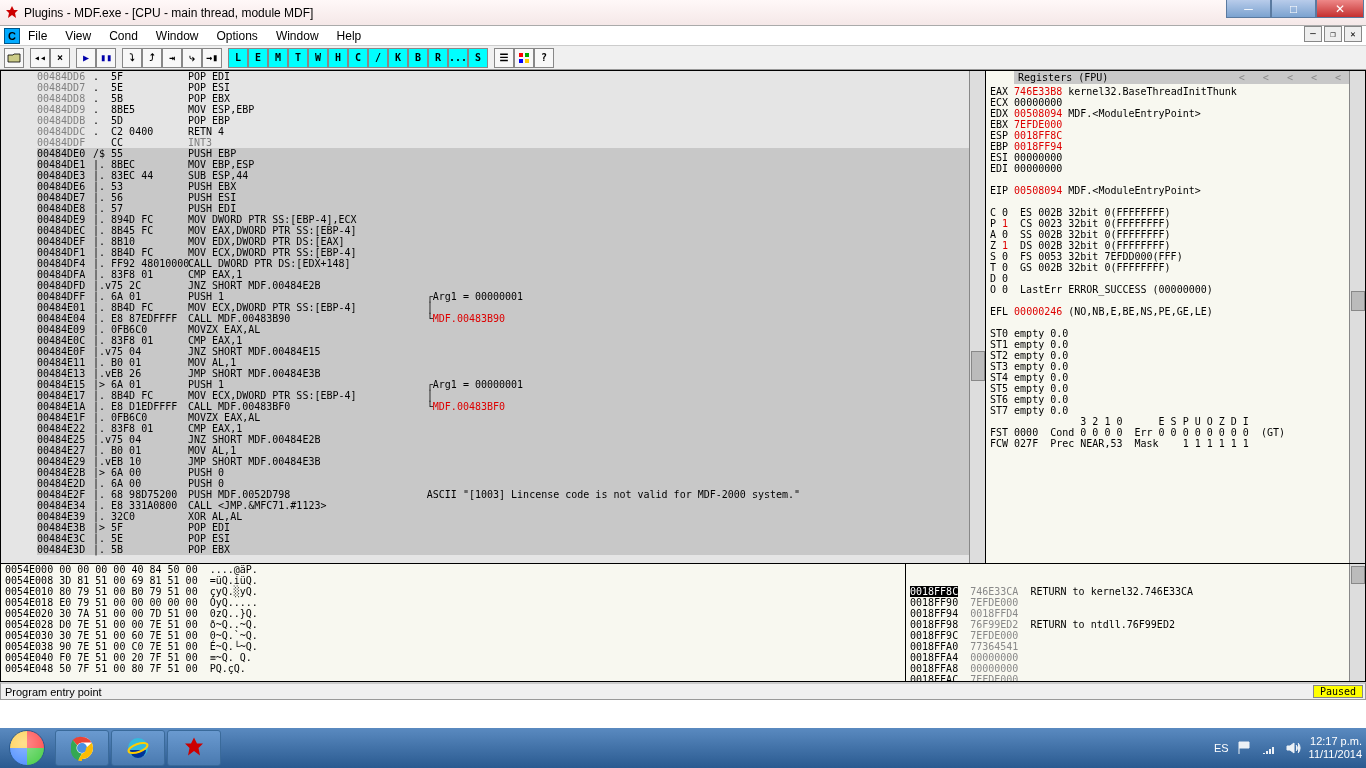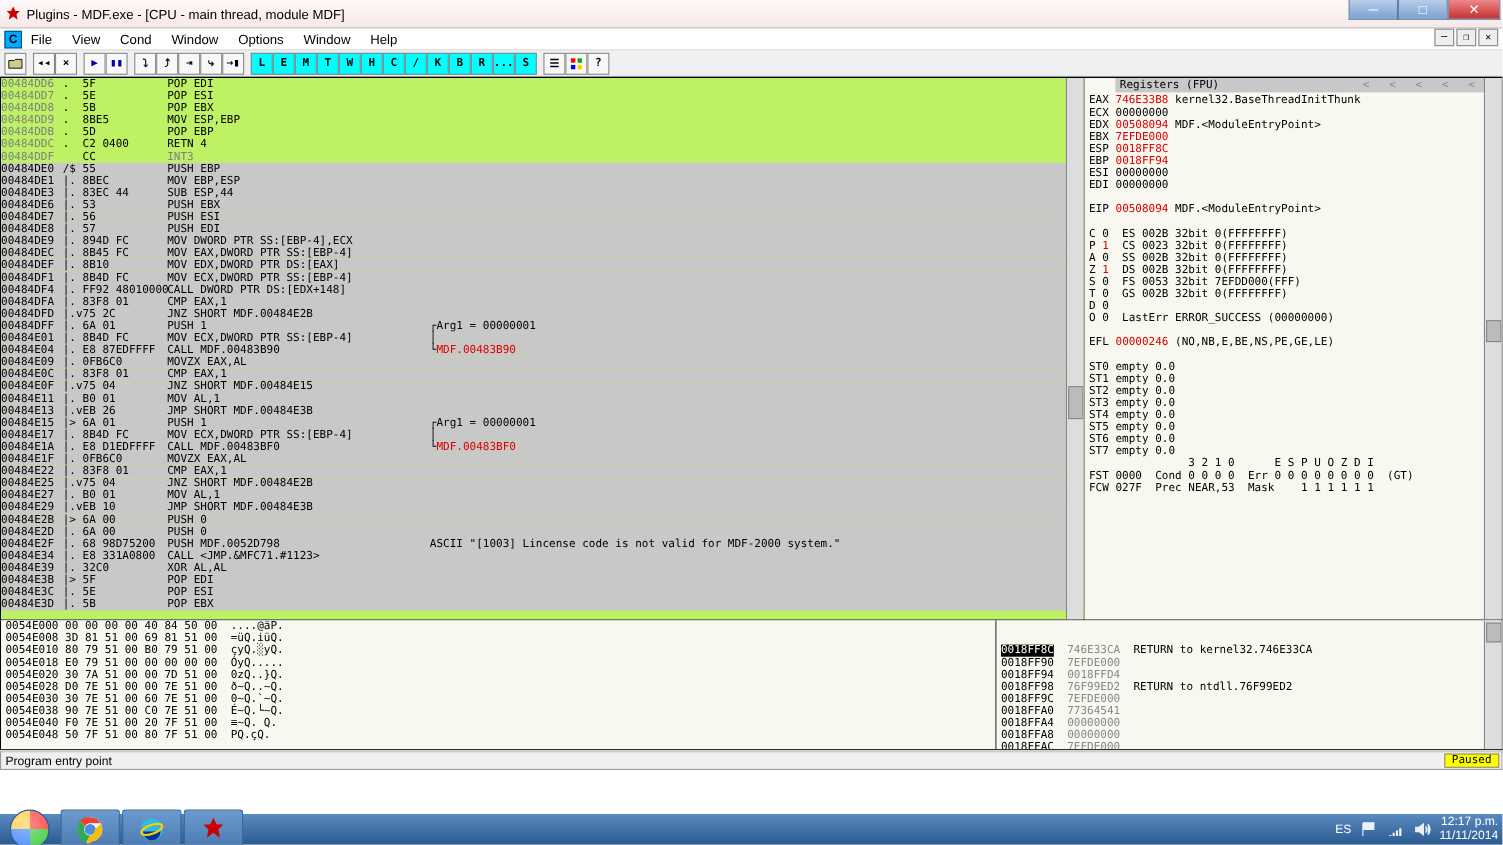--- a/index.html
+++ b/index.html
@@ -24,21 +24,21 @@
 
 .toolbar { height: 24px; background: #f0f0f0; border-bottom: 1px solid #999; display: flex; align-items: center; padding-left: 4px; gap: 0; }
 .tbtn { width: 20px; height: 20px; border: 1px solid #888; background: #f8f8f8; display: flex; align-items: center; justify-content: center; font-family: monospace; font-size: 10px; font-weight: bold; margin-right: 0; cursor: pointer; }
 .tbtn.sep { border: none; background: transparent; width: 6px; cursor: default; }
 .tbtn.cyan { background: #0ff; }
 .tbtn svg { width: 14px; height: 14px; }
 
 
 .main { display: flex; height: 494px; border: 1px solid #000; }
 .left-pane { width: 985px; display: flex; flex-direction: column; border-right: 1px solid #000; }
-.disasm-wrap { flex: 1; overflow: hidden; position: relative; background: #bef264; }
+.disasm-wrap { flex: 1; overflow: hidden; position: relative; background: #e5e5e5; padding-left: 36px; }
 .disasm { font-family: "Lucida Console", Monaco, monospace; font-size: 10px; line-height: 11px; white-space: pre; }
 .disasm .row { display: flex; }
 .disasm .addr { width: 56px; color: #808080; }
 .disasm .addr.black { color: #000; }
 .disasm .bytes { width: 95px; color: #000; }
 .disasm .mnem { color: #000; }
 .disasm .comment-col { color: #000; }
 .disasm .sel { background: #c8c8c8; }
 .vscroll { position: absolute; right: 0; top: 0; width: 16px; height: 100%; background: #ddd; border-left: 1px solid #888; }
 .vscroll .thumb { position: absolute; left: 1px; width: 14px; background: #bbb; border: 1px solid #888; }
@@ -57,21 +57,21 @@
 .dump-body { flex: 1; font-family: "Lucida Console", Monaco, monospace; font-size: 10px; line-height: 11px; white-space: pre; overflow: hidden; padding-left: 4px; position: relative; }
 .stack-pane { flex: 1; background: #f8f8f0; font-family: "Lucida Console", Monaco, monospace; font-size: 10px; line-height: 11px; white-space: pre; position: relative; padding-left: 4px; overflow: hidden; }
 .stack-pane .hl { background: #000; color: #fff; }
 .stack-pane .gray { color: #888; }
 
 
 .statusbar { height: 18px; border: 1px solid #999; border-top: 2px solid #ccc; display: flex; align-items: center; padding-left: 4px; font-family: "Segoe UI", Tahoma, sans-serif; font-size: 11px; background: #f0f0f0; }
 .statusbar .paused { margin-left: auto; background: #ff0; padding: 0 6px; border: 1px solid #888; margin-right: 2px; font-family: monospace; font-size: 10px; }
 
 
-.taskbar { position: absolute; bottom: 0; left: 0; right: 0; height: 28px; background: linear-gradient(#5a8ac0, #2a5a90); display: flex; align-items: center; }
+.taskbar { position: absolute; bottom: 0; left: 0; right: 0; height: 40px; background: linear-gradient(#5a8ac0, #2a5a90); display: flex; align-items: center; }
 .start { width: 54px; height: 40px; display: flex; align-items: center; justify-content: center; }
 .start .orb { width: 36px; height: 36px; border-radius: 50%; background: radial-gradient(circle at 40% 35%, #fff6, #0000), conic-gradient(#f44 0 90deg, #4c4 90deg 180deg, #48f 180deg 270deg, #fc4 270deg 360deg); border: 1px solid #2a5a90; }
 .task-icon { width: 54px; height: 36px; margin: 2px 1px; border: 1px solid #3a6a9a; border-radius: 3px; display: flex; align-items: center; justify-content: center; background: linear-gradient(#6a9ad0, #4a7ab0); }
 .tray { margin-left: auto; display: flex; align-items: center; color: #fff; font-family: "Segoe UI", sans-serif; font-size: 11px; padding-right: 4px; gap: 8px; }
 .tray .small-icon { width: 16px; height: 16px; opacity: .9; }
 .clock { text-align: right; line-height: 13px; font-size: 11px; }
 
 .redtxt { color: #d00; }
 </style>
 </head>

